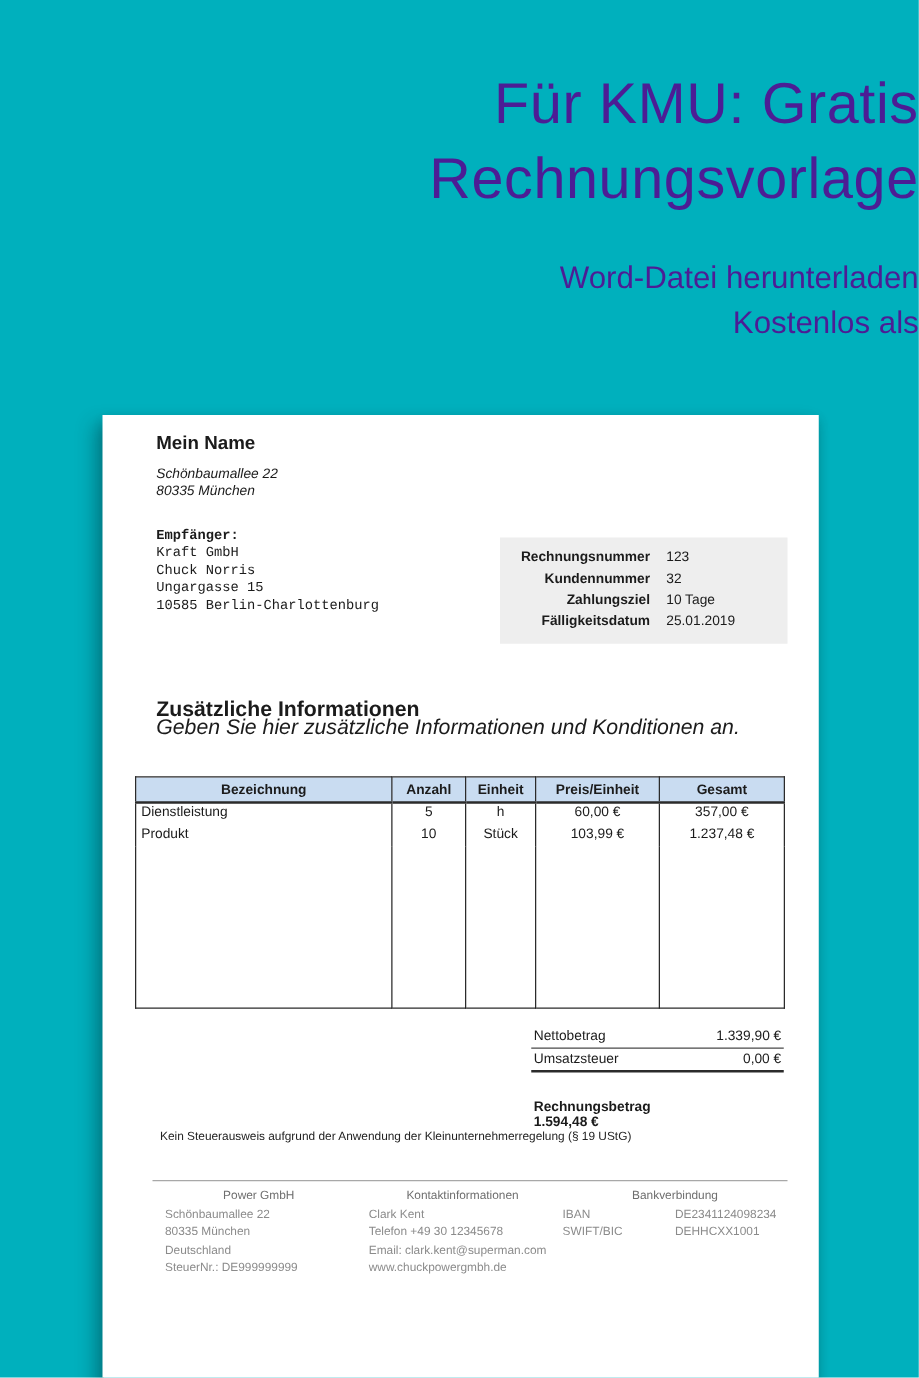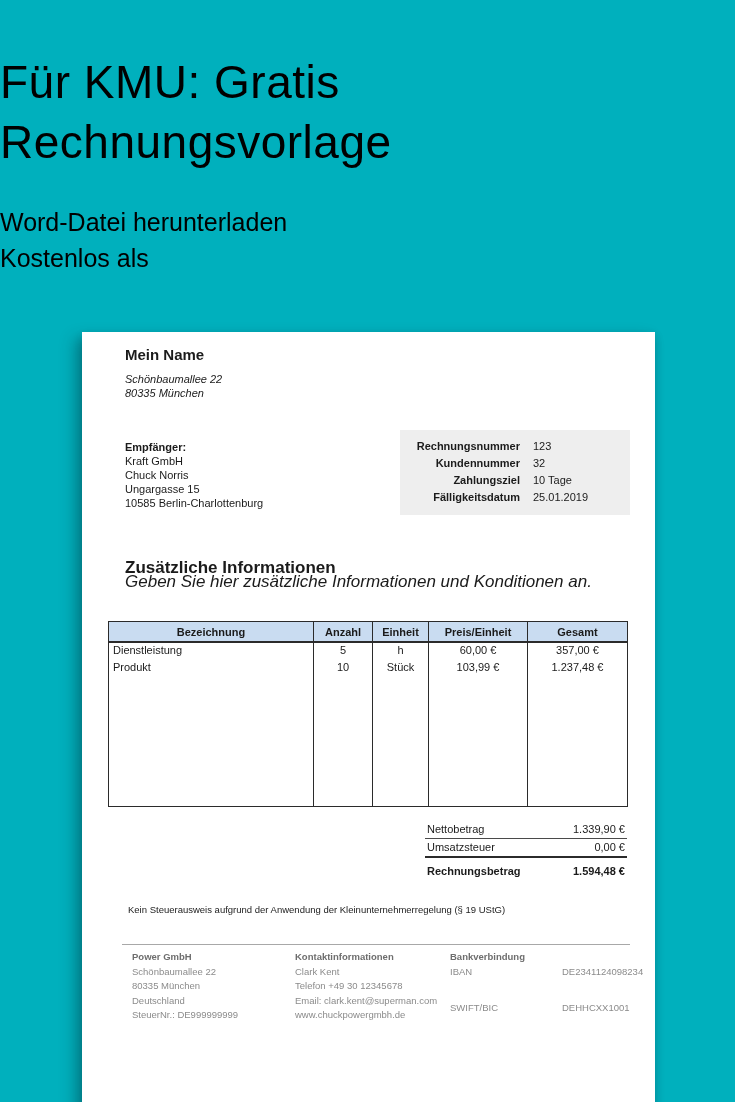--- a/index.html
+++ b/index.html
@@ -3,37 +3,37 @@
 <meta charset="utf-8">
 <style>
   html, body { margin: 0; padding: 0; }
   body {
     width: 735px; height: 1102px;
     background: #00b0bd;
     font-family: "Liberation Sans", sans-serif;
     position: relative;
     overflow: hidden;
   }
-  .hero { position: absolute; left: 0; width: 735px; text-align: left; color: #000000; }
+  .hero { position: absolute; left: 0; width: 735px; text-align: right; color: #4c1d95; }
   .hero-title { top: 52px; font-size: 46px; line-height: 60px; font-weight: 400; letter-spacing: 0.5px; }
   .hero-subtitle { top: 204px; font-size: 25px; line-height: 36px; font-weight: 400; }
 
   .paper {
     position: absolute; left: 82px; top: 332px;
     width: 573px; height: 796px;
     background: #ffffff;
     box-shadow: -7px 7px 14px rgba(0, 45, 52, 0.35), 0 4px 8px rgba(0, 45, 52, 0.22);
     color: #1b1b1b;
   }
   .abs { position: absolute; }
 
   .sender-name { left: 43px; top: 14px; font-size: 15px; font-weight: bold; }
   .sender-address { left: 43px; top: 40px; font-size: 11px; font-style: italic; line-height: 14px; }
 
-  .recipient { left: 43px; top: 108px; font-size: 11px; line-height: 14px; }
+  .recipient { left: 43px; top: 90px; font-size: 11px; line-height: 14px; font-family: Liberation Mono, monospace; }
   .recipient .rec-label { font-weight: bold; }
 
   .meta-block {
     left: 318px; top: 98px; width: 230px;
     background: #eeeeee; padding: 8px 0 9px 0;
     font-size: 11px; line-height: 17px;
   }
   .meta-row { display: flex; }
   .meta-label { flex: 0 0 120px; text-align: right; font-weight: bold; }
   .meta-value { margin-left: 13px; }
@@ -63,31 +63,31 @@
   }
   table.items td.cell-desc { text-align: left; }
   table.items tr.filler td { border-bottom: 1px solid #2b2b2b; height: auto; }
   .col-desc { width: 205px; } .col-qty { width: 59px; } .col-unit { width: 56px; }
   .col-price { width: 99px; } .col-total { width: 100px; }
 
   .totals { left: 343px; top: 489px; width: 202px; font-size: 11px; }
   .totals-row { display: flex; justify-content: space-between; padding: 2px 2px 3px 2px; }
   .totals-row.rule-thin { border-bottom: 1px solid #4a4a4a; }
   .totals-row.rule-thick { border-bottom: 2px solid #2b2b2b; }
-  .totals-row.grand { font-weight: bold; margin-top: 5px; }
+  .totals-row.grand { font-weight: bold; margin-top: 20px; flex-direction: column; }
 
   .tax-note { left: 46px; top: 572px; font-size: 9.5px; color: #222; }
 
   .footer-divider { left: 40px; top: 612px; width: 508px; border-top: 1px solid #a8a8a8; height: 0; }
   .footer { font-size: 9.5px; line-height: 14.5px; color: #8b8b8b; }
-  .footer .f-title { font-weight: bold; color: #6e6e6e; }
+  .footer .f-title { font-weight: normal; color: #6e6e6e; text-align: center; }
   .f-company { left: 50px; top: 618px; width: 150px; }
   .f-contact { left: 213px; top: 618px; width: 150px; }
   .f-bank { left: 368px; top: 618px; width: 180px; }
-  .f-bank-grid { display: grid; grid-template-columns: 90px auto; gap: 22px; }
+  .f-bank-grid { display: grid; grid-template-columns: 90px auto; }
 </style>
 </head>
 <body>
 
 <div class="hero hero-title">
   <div>Für KMU: Gratis</div>
   <div>Rechnungsvorlage</div>
 </div>
 <div class="hero hero-subtitle">
   <div>Word-Datei herunterladen</div>

